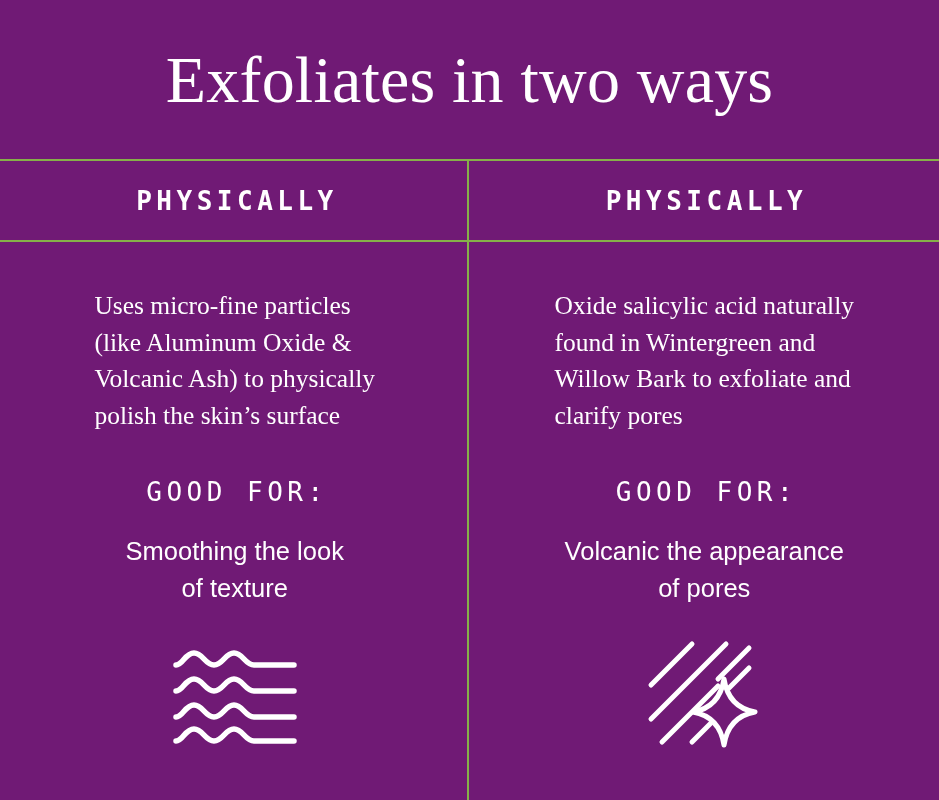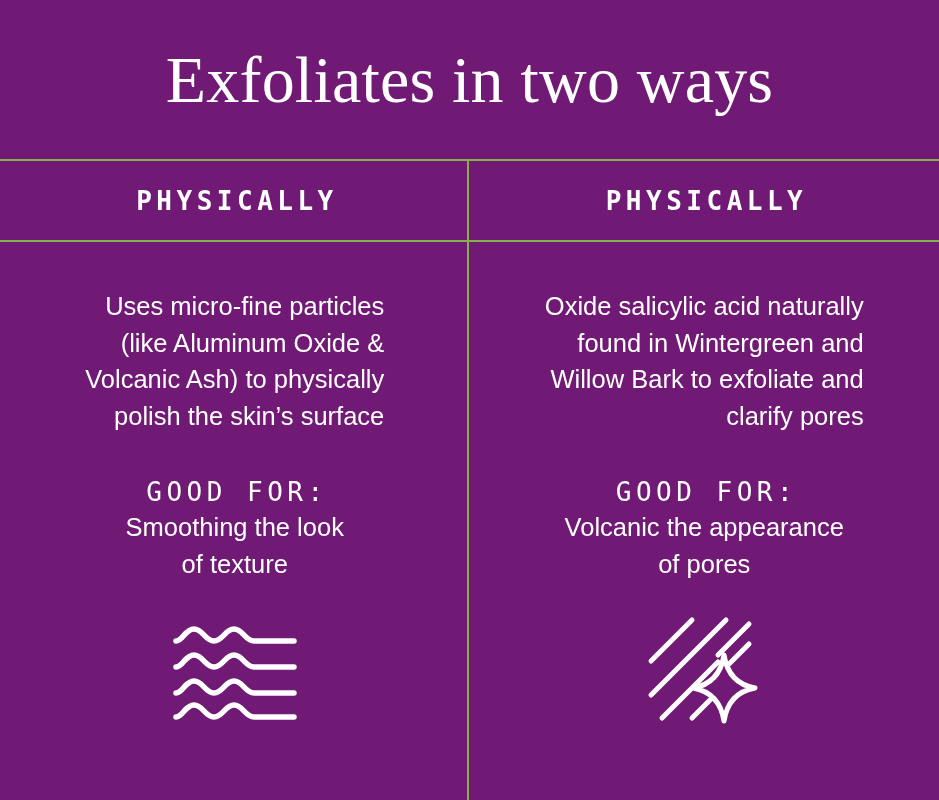--- a/index.html
+++ b/index.html
@@ -103,25 +103,25 @@
   .column {
     flex: 1 1 0;
     display: flex;
     flex-direction: column;
     align-items: center;
     box-sizing: border-box;
     padding-top: 46px;
   }
 
   .desc {
-    font-family: Liberation Sans, sans-serif;
+    font-family: Liberation Serif, serif;
     font-size: 25.5px;
     font-weight: 400;
     line-height: 36.5px;
-    text-align: right;
+    text-align: left;
     color: #ffffff;
     max-width: 380px;
     white-space: pre-line;
   }
 
   .good-for {
     font-family: "DejaVu Sans Mono", "Liberation Mono", monospace;
     font-size: 26px;
     letter-spacing: 4.5px;
     text-indent: 4.5px;
@@ -132,21 +132,21 @@
     color: #ffffff;
   }
 
   .good-for-desc {
     font-family: "Liberation Sans", sans-serif;
     font-size: 25.5px;
     font-weight: 400;
     line-height: 36.5px;
     text-align: center;
     color: #ffffff;
-    margin-top: 4px;
+    margin-top: 28px;
     max-width: 380px;
     white-space: pre-line;
   }
 
   .icon-wrap {
     margin-top: 36px;
     display: flex;
     align-items: center;
     justify-content: center;
     width: 130px;

